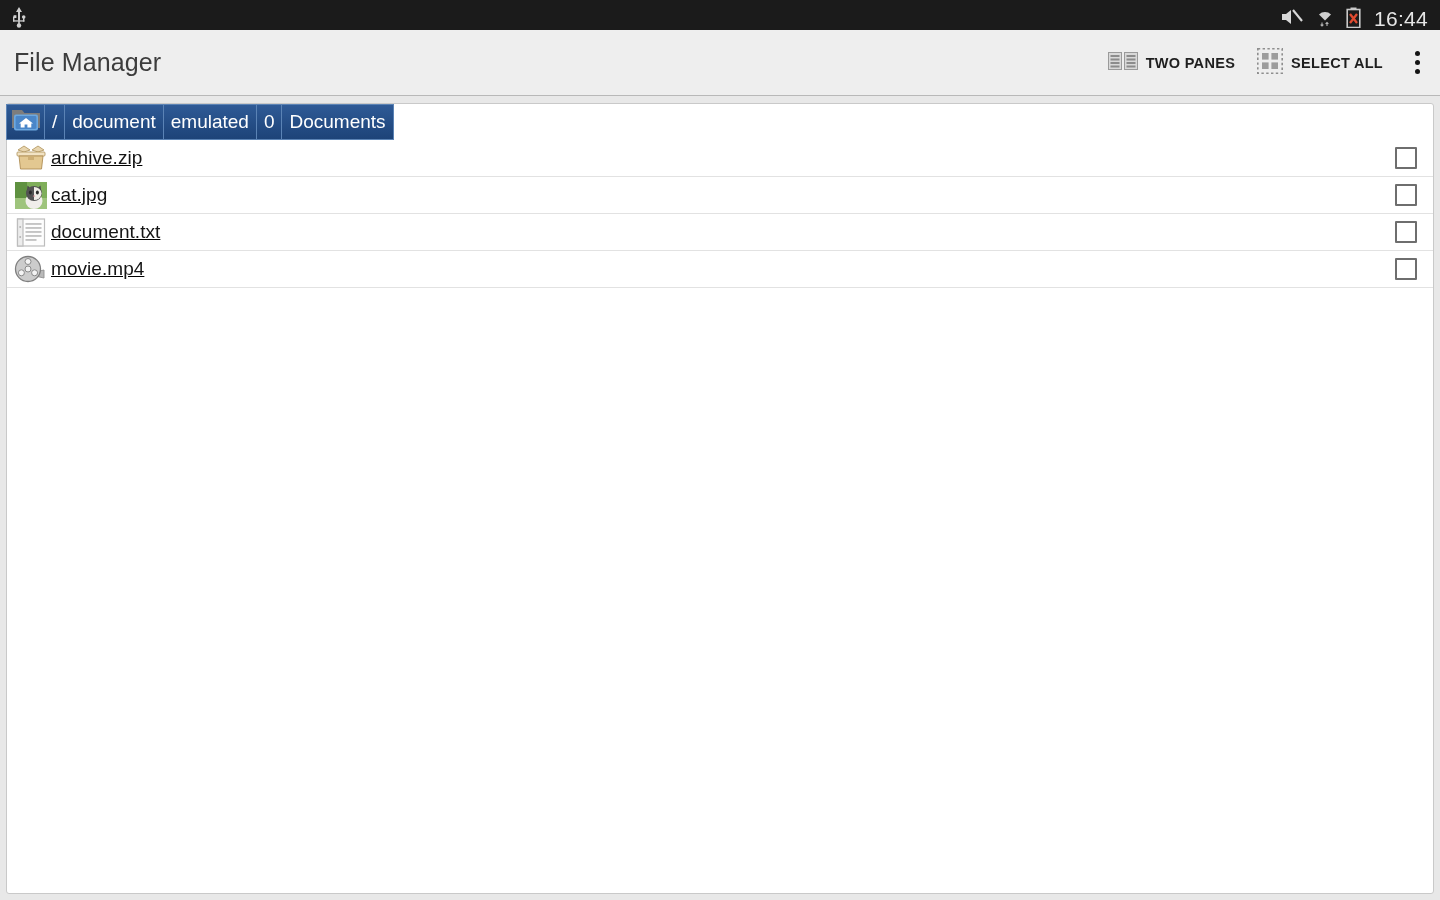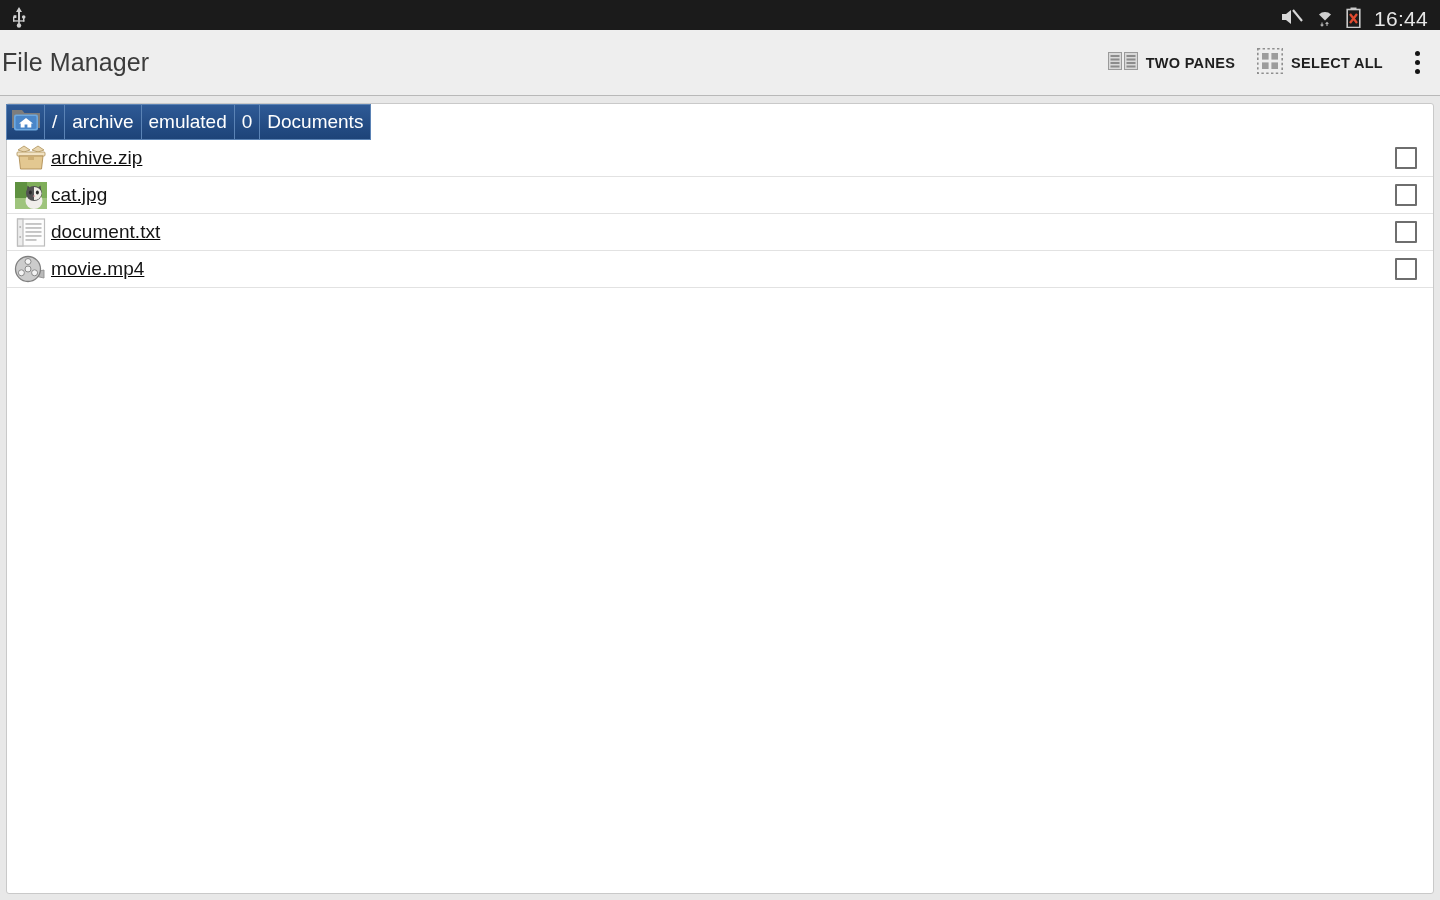--- a/index.html
+++ b/index.html
@@ -45,21 +45,21 @@
     background: #eeeeee;
     border-bottom: 1px solid #b8b8b8;
     box-sizing: border-box;
     display: flex;
     align-items: center;
     justify-content: space-between;
   }
   #app-title {
     font-size: 25px;
     color: #3c3c3c;
-    padding-left: 2px;
+    padding-left: 14px;
     font-weight: normal;
     letter-spacing: 0.1px;
   }
   #action-items {
     display: flex;
     height: 100%;
   }
   .action-item {
     display: flex;
     align-items: center;
@@ -285,21 +285,21 @@
     <span>
       <svg width="30" height="25" viewBox="0 0 30 25">
         <path d="M1 2 L11 2 L13.5 5 L29 5 L29 20 L1 20 Z" fill="#7d7d7d"></path>
         <rect x="3" y="6.5" width="24" height="16" rx="2" fill="#6ca8e0"></rect>
         <rect x="4.6" y="8" width="20.8" height="13" rx="1.4" fill="#4a86c8"></rect>
         <path d="M15 10 L22 15.6 L20.3 15.6 L20.3 19.6 L16.4 19.6 L16.4 16.6 L13.6 16.6 L13.6 19.6 L9.7 19.6 L9.7 15.6 L8 15.6 Z" fill="#ffffff"></path>
       </svg>
     </span>
   </div>
   <div class="crumb">/</div>
-  <div class="crumb">archive</div>
+  <div class="crumb">document</div>
   <div class="crumb">emulated</div>
   <div class="crumb">0</div>
   <div class="crumb">Documents</div>
 </div>
 
 <div id="file-list">
 
   <div class="file-row">
     <span class="file-icon-wrap">
       <svg width="34" height="28" viewBox="0 0 34 28">

